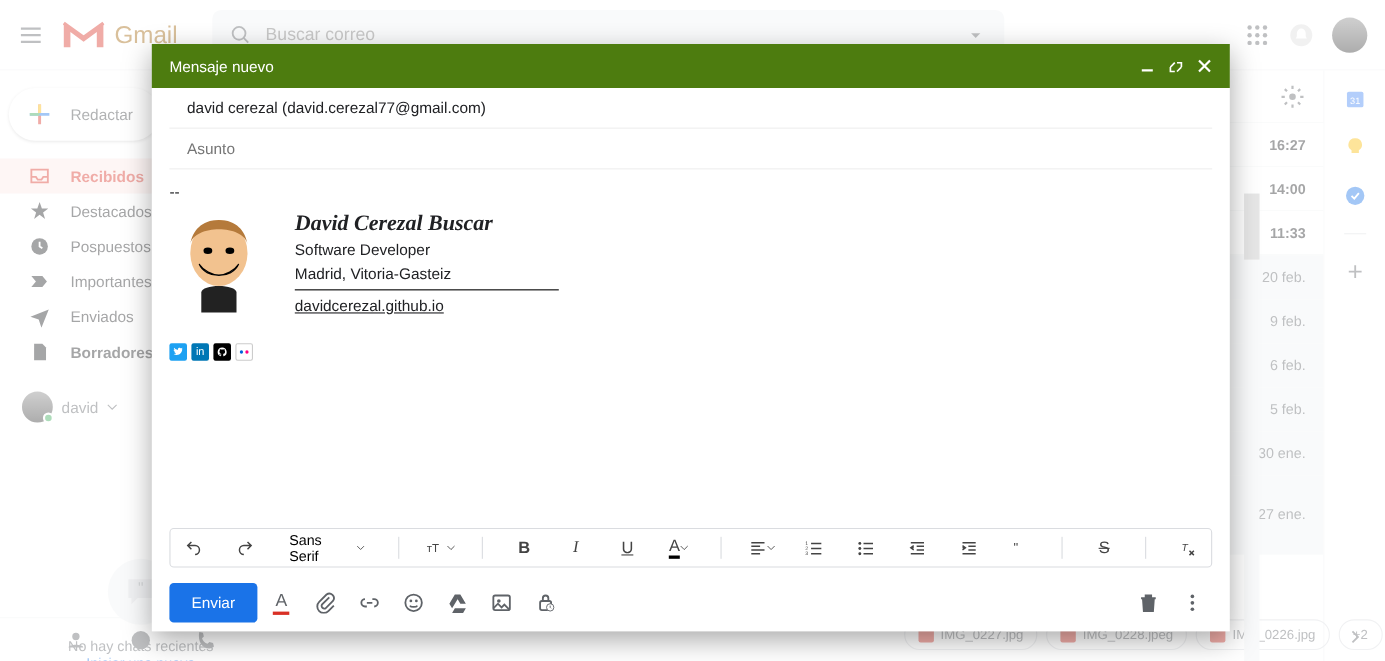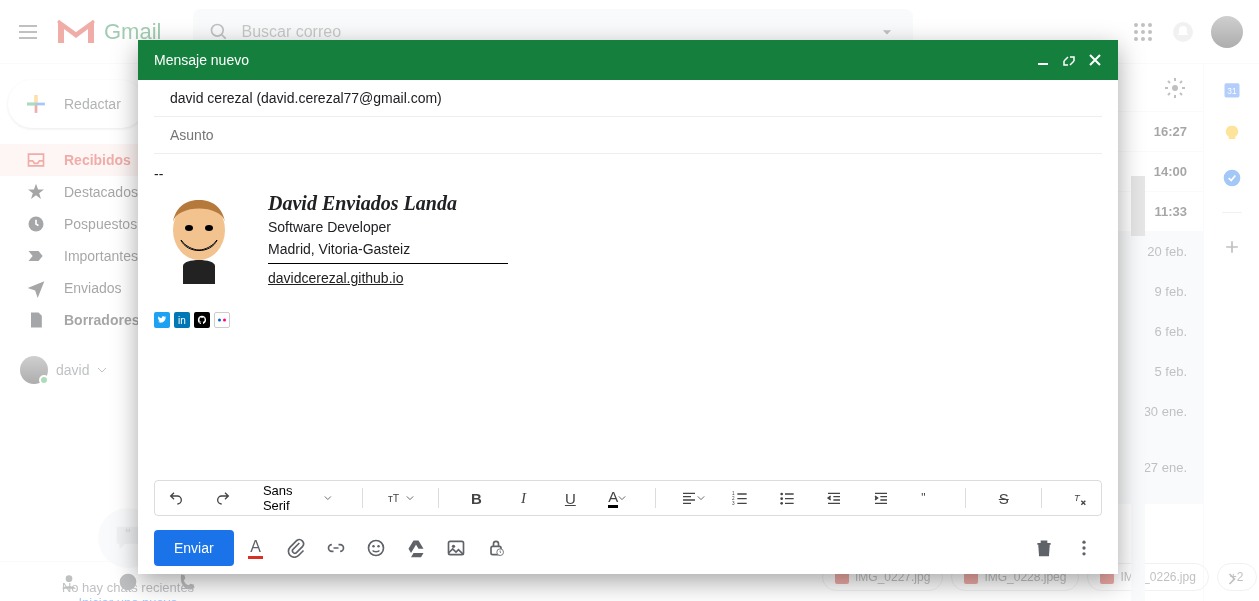--- a/index.html
+++ b/index.html
@@ -1,21 +1,21 @@
 <!DOCTYPE html>
 <html><head>
 <meta charset="utf-8">
 <style>
 * { box-sizing: border-box; margin: 0; padding: 0; font-family: Arial, sans-serif; }
 body { width: 1259px; height: 601px; overflow: hidden; background: #fff; position: relative; }
 .header { height: 64px; display: flex; align-items: center; padding: 0 16px; border-bottom: 1px solid #f1f3f4; }
 .menu-icon { width: 24px; height: 24px; cursor: pointer; margin-right: 16px; }
 .logo { display: flex; align-items: center; margin-right: 32px; }
 .logo-m { width: 40px; height: 30px; margin-right: 8px; }
-.logo-text { font-size: 22px; color: #15803d; font-weight: 400; }
+.logo-text { font-size: 22px; color: #a16207; font-weight: 400; }
 .search-bar { flex: 1; max-width: 720px; height: 46px; background: #f1f3f4; border-radius: 8px; display: flex; align-items: center; padding: 0 16px; margin-left: 0; }
 .search-icon { width: 20px; height: 20px; margin-right: 12px; fill: #5f6368; }
 .search-input { flex: 1; border: none; background: transparent; font-size: 16px; color: #5f6368; outline: none; }
 .search-dropdown { width: 20px; height: 20px; fill: #5f6368; }
 .header-right { margin-left: auto; display: flex; align-items: center; gap: 16px; }
 .apps-icon, .bell-icon, .avatar { width: 24px; height: 24px; }
 .avatar { width: 32px; height: 32px; border-radius: 50%; background: linear-gradient(180deg,#888 0%,#333 100%); }
 
 .main { display: flex; height: calc(100% - 64px); }
 .sidebar { width: 256px; padding-top: 8px; }
@@ -45,21 +45,21 @@
 .mail-row.unread { background:#fff; font-weight:700; color:#202124; }
 .attachments-row { padding: 8px 16px; display: flex; gap: 8px; justify-content: flex-start; margin-left: 550px; }
 .attach-chip { height: 28px; border: 1px solid #dadce0; border-radius: 14px; padding: 0 12px; display: flex; align-items: center; gap: 6px; font-size: 12px; color: #5f6368; }
 .img-mini { width: 14px; height: 14px; background: #d93025; border-radius: 2px; }
 
 .side-panel { width: 56px; border-left: 1px solid #f1f3f4; display: flex; flex-direction: column; align-items: center; padding-top: 16px; gap: 24px; }
 .sp-icon { width: 20px; height: 20px; }
 
 .overlay { position: absolute; inset: 0; background: rgba(255,255,255,.6); z-index: 5; }
 .compose-window { position: absolute; left: 138px; top: 40px; width: 980px; height: 534px; background: #fff; box-shadow: 0 8px 24px rgba(0,0,0,.35); z-index: 10; display: flex; flex-direction: column; }
-.cw-header { height: 40px; background: #15803d; color: #fff; display: flex; align-items: center; padding: 0 16px; font-size: 14px; }
+.cw-header { height: 40px; background: #4d7c0f; color: #fff; display: flex; align-items: center; padding: 0 16px; font-size: 14px; }
 .cw-title { flex: 1; }
 .cw-controls { display: flex; gap: 12px; }
 .cw-ctrl { width: 14px; height: 14px; fill: #fff; cursor: pointer; }
 .cw-row { padding: 10px 16px; border-bottom: 1px solid #eee; font-size: 14px; color: #202124; margin: 0 16px; }
 .cw-row.subject input { border: none; width: 100%; font-size: 14px; outline: none; color:#5f6368; }
 .cw-body { flex: 1; padding: 12px 16px; overflow: auto; font-size: 14px; color: #202124; }
 .sig { display: flex; gap: 24px; margin-top: 10px; align-items: flex-start; }
 .sig-avatar { width: 90px; height: 100px; border-radius: 8px; display:flex; align-items:center; justify-content:center; }
 .sig-avatar svg { width:80px; height:100px; }
 .sig-info h3 { font-style: italic; font-family: Georgia, serif; font-size: 20px; font-weight: 700; margin-bottom: 4px; }
@@ -346,21 +346,21 @@
             </span>
           <span class="fl">
               <svg width="10" height="10" viewBox="0 0 20 10">
                 <circle cx="5" cy="5" r="3" fill="#0063dc"></circle>
                 <circle cx="15" cy="5" r="3" fill="#ff0084"></circle>
               </svg>
             </span>
         </div>
       </div>
       <div class="sig-info">
-        <h3>David Enviados Landa</h3>
+        <h3>David Cerezal Buscar</h3>
         <div class="role">Software Developer</div>
         <div class="loc">Madrid, Vitoria-Gasteiz</div>
         <hr>
         <a class="site">davidcerezal.github.io</a>
       </div>
     </div>
   </div>
 
   <div class="cw-format">
     <div class="fmt-btn">

